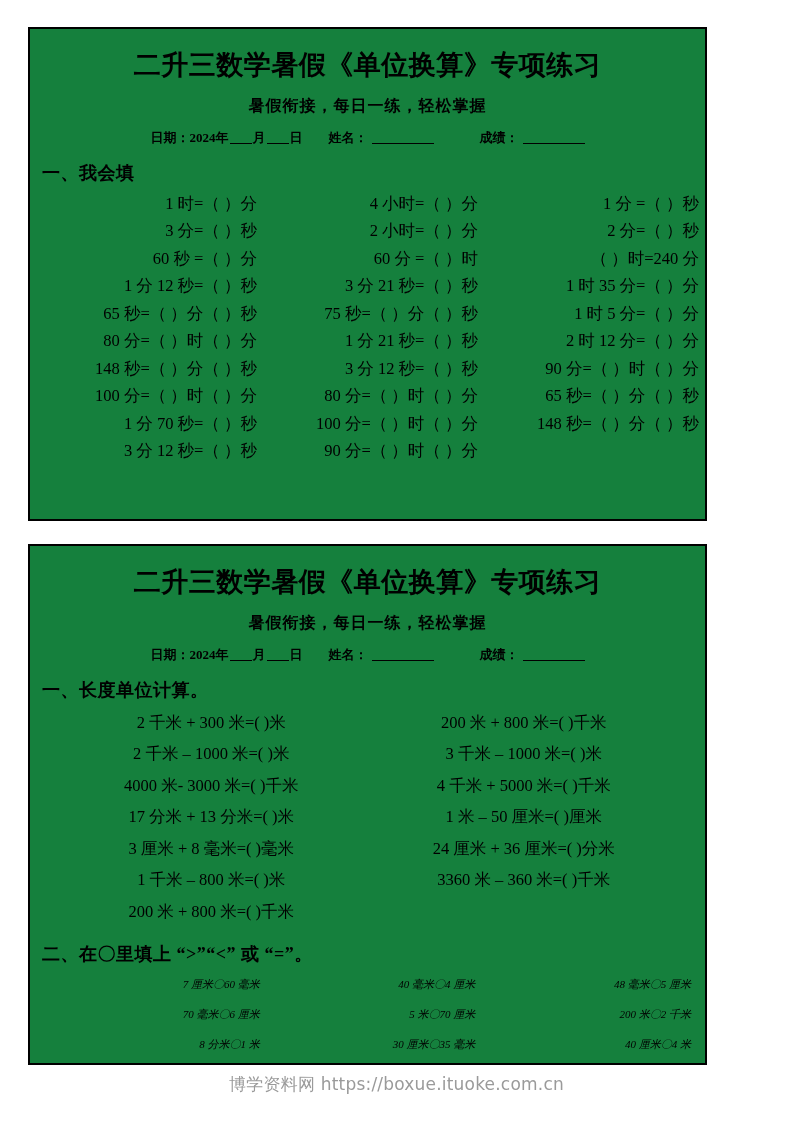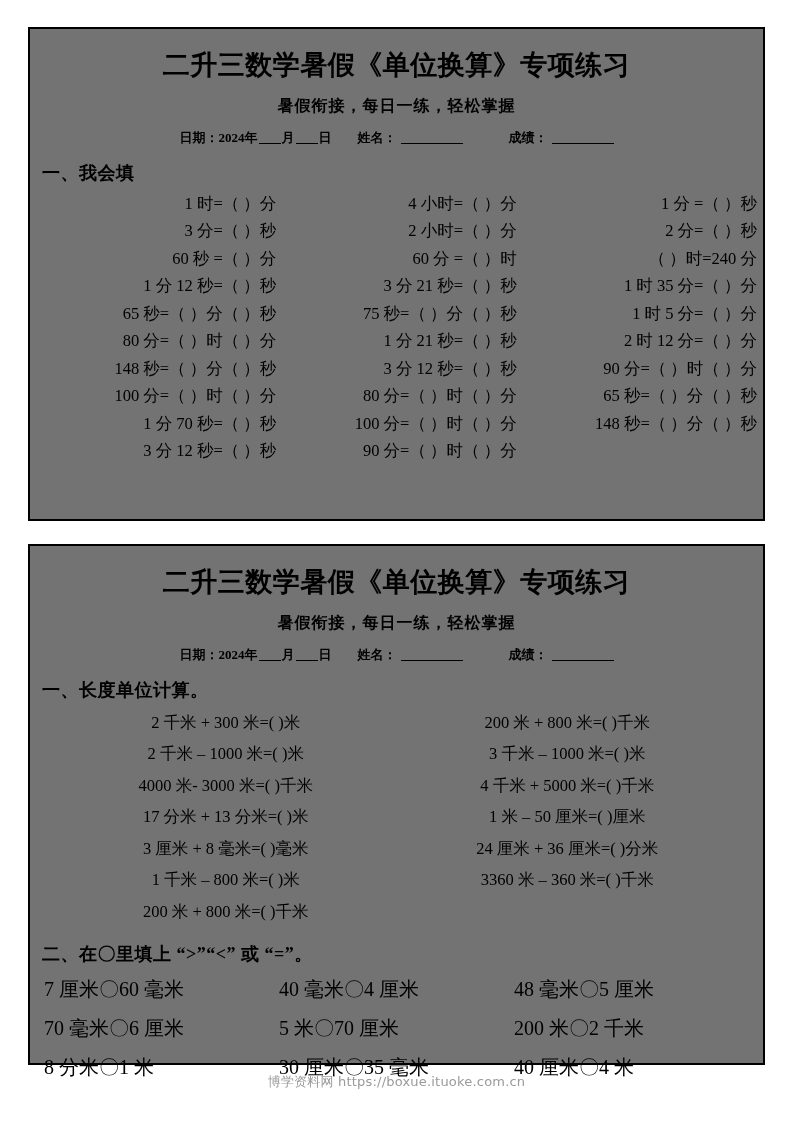--- a/index.html
+++ b/index.html
@@ -20,24 +20,24 @@
     position: absolute;
     left: 0; top: 0;
     width: 793px;
     height: 1122px;
   }
 
   
   .sheet {
     position: absolute;
     left: 28px;
-    width: 737px;
+    width: 679px;
     border: 2px solid #000000;
     box-sizing: border-box;
-    background: #737373;
+    background: #15803d;
   }
   #sheet-1 { top: 27px;  height: 494px; }
   #sheet-2 { top: 544px; height: 521px; }
 
   
   .title {
     text-align: center;
     font-family: "Liberation Serif", "DejaVu Serif", serif;
     font-weight: bold;
     font-size: 27px;
@@ -117,35 +117,36 @@
     text-align: center;
     padding: 7.5px 0;
     white-space: nowrap;
   }
 
   #compare-grid {
     margin-top: 4px;
     padding: 0 14px;
   }
   #compare-grid .cell {
-    text-align: left;
+    text-align: right;
     padding: 9.5px 0;
     white-space: nowrap;
-    font-size: 20px;
+    font-size: 11px;
+    font-style: italic;
   }
 
   
   .watermark {
     position: absolute;
     left: 0;
     top: 1073px;
     width: 793px;
     text-align: center;
     font-family: "DejaVu Sans", "Liberation Sans", sans-serif;
-    font-size: 13px;
+    font-size: 17px;
     color: #9a9a9a;
     letter-spacing: 0.2px;
   }
 </style>
 </head>
 <body>
 
 <div class="page">
 
   <div class="sheet" id="sheet-1">

